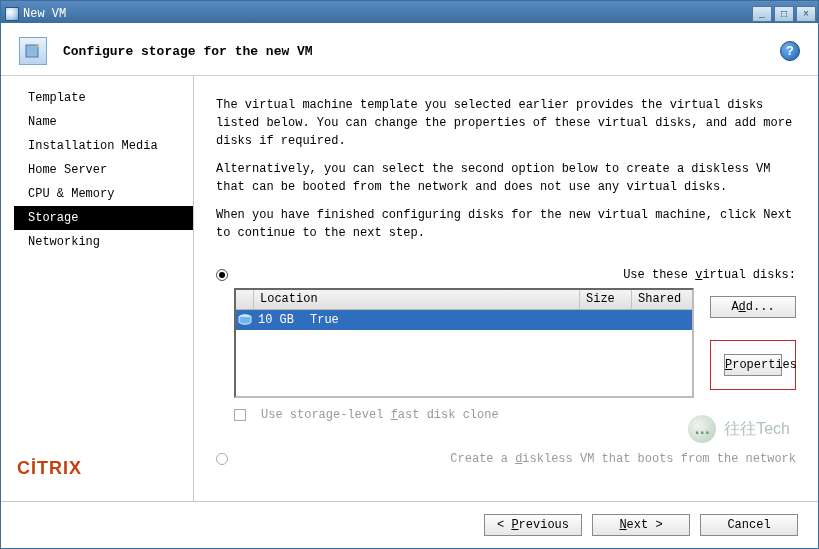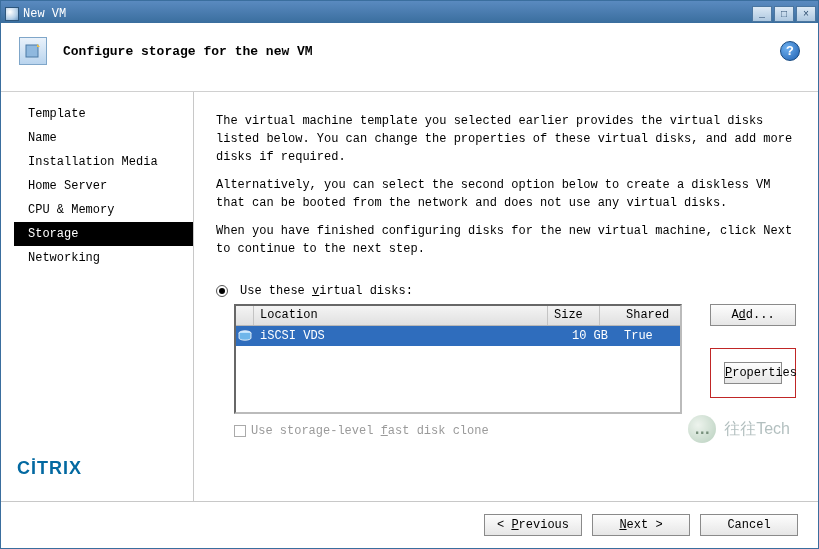--- a/index.html
+++ b/index.html
@@ -37,21 +37,21 @@
   .tbtns { display:flex; gap:2px; }
   .tbtn {
     width: 20px; height: 16px;
     background: linear-gradient(#dce9f5,#aec8e0);
     border:1px solid #4b76a0;
     display:flex;align-items:center;justify-content:center;
     font-size:10px; color:#2b4c6f;
   }
   .header {
     display:flex; align-items:center;
-    padding: 14px 18px 26px 18px;
+    padding: 14px 18px 10px 18px;
     border-bottom: 1px solid #d0d0d0;
     position: relative;
   }
   .header .hicon {
     width: 28px; height: 28px;
     background: linear-gradient(#eaf2fb,#b9d4ee);
     border:1px solid #7fa6c9;
     margin-right: 16px;
     display:flex;align-items:center;justify-content:center;
   }
@@ -81,41 +81,41 @@
   }
   .brand {
     margin-top:auto;
     padding: 0 0 22px 16px;
   }
   .brand-txt {
     font-family: Arial, sans-serif;
     font-weight: bold;
     font-size: 18px;
     letter-spacing: 1px;
-    color:#0369a1;
+    color:#c2410c;
   }
   .main {
     flex:1;
     padding: 20px 22px 12px 22px;
     display:flex; flex-direction:column;
     position:relative;
   }
   .intro { line-height:1.5; margin-bottom:6px; }
   .intro p { margin:0 0 10px 0; }
-  .opt { margin: 10px 0 6px 0; display:flex; align-items:center; gap:12px; }
+  .opt { margin: 10px 0 6px 0; display:flex; align-items:center; gap:2px;justify-content:space-between; }
   .radio {
     width:12px;height:12px;border:1px solid #555;border-radius:50%;
     display:inline-flex;align-items:center;justify-content:center;
   }
   .radio.checked::after{content:"";width:6px;height:6px;background:#000;border-radius:50%;}
   .radio.disabled{border-color:#aaa;}
   .disabled-txt{color:#9a9a9a;}
   u.key{text-decoration:underline;}
 
-  .diskarea { display:flex; gap:28px; margin-left:18px; }
+  .diskarea { display:flex; gap:16px; margin-left:18px;align-items:center; }
   .grid {
     border:2px inset #bbb;
     background:#fff;
     flex:1;
     height:110px;
     display:flex; flex-direction:column;
   }
   .grid-head {
     display:flex;
     background: linear-gradient(#f4f4f4,#e0e0e0);
@@ -123,21 +123,21 @@
     height:20px;
   }
   .gh-cell {
     border-right:1px solid #c4c4c4;
     padding:2px 6px;
     font-size:12px;
   }
   .gh-icon{width:18px;}
   .gh-loc{flex:1;}
   .gh-size{width:52px;}
-  .gh-shared{width:60px;border-right:none;margin-left:20px;}
+  .gh-shared{width:60px;border-right:none;}
   .grid-row {
     display:flex;
     background:#2f6dbd;
     color:#fff;
     height:20px; align-items:center;
   }
   .gr-icon{width:18px;display:flex;align-items:center;justify-content:center;}
   .gr-loc{flex:1;padding-left:6px;}
   .gr-size{width:52px;padding-left:4px;}
   .gr-shared{width:60px;padding-left:4px;}
@@ -148,21 +148,21 @@
     height:22px;
     border:1px solid #8a8a8a;
     background: linear-gradient(#fdfdfd,#e6e6e6);
     text-align:center;
     padding-top:3px;
     font-size:12px;
   }
   .btn.disabled{color:#9a9a9a;border-color:#b8b8b8;background:#f0f0f0;}
   .redbox{border:1px solid #c02626;padding:13px;margin-top:16px;}
 
-  .fastclone { margin: 10px 0 4px 18px; display:flex;align-items:center;gap:5px;}
+  .fastclone { margin: 10px 0 4px 18px; display:flex;align-items:center;gap:15px;}
   .cbx{width:12px;height:12px;border:1px solid #aaa;display:inline-block;}
 
   .footer {
     border-top:1px solid #c8c8c8;
     padding: 12px 20px;
     display:flex; justify-content:flex-end; gap:10px;
   }
   .footer .btn{width:98px;}
   .watermark{
     position:absolute; right:28px; bottom:58px;
@@ -243,21 +243,20 @@
             <div class="gh-cell gh-size">Size</div>
             <div class="gh-cell gh-shared">Shared</div>
           </div>
           <div class="grid-row">
             <div class="gr-icon">
               <svg class="disk-svg" width="14" height="12" viewBox="0 0 14 12">
                   <ellipse cx="7" cy="3" rx="6" ry="2.2" fill="#bfe3ff" stroke="#fff" stroke-width="0.8"></ellipse>
                   <path d="M1 3 v5 a6 2.2 0 0 0 12 0 v-5" fill="#6fb6ea" stroke="#fff" stroke-width="0.8"></path>
                 </svg>
             </div>
-            <div class="gr-loc">iSCSI VDS</div>
             <div class="gr-size">10 GB</div>
             <div class="gr-shared">True</div>
           </div>
         </div>
         <div class="btncol">
           <div class="btn">
             <span>A</span><u class="key">d</u><span>d...</span>
           </div>
           <div class="redbox">
             <div class="btn">
@@ -267,20 +266,26 @@
         </div>
       </div>
 
       <div class="fastclone disabled-txt">
         <span class="cbx"></span>
         <span>
           <span>Use storage-level </span><u class="key">f</u><span>ast disk clone</span>
         </span>
       </div>
 
+      <div class="opt disabled-txt" style="margin-top:26px;">
+        <span class="radio disabled"></span>
+        <span>
+          <span>Create a </span><u class="key">d</u><span>iskless VM that boots from the network</span>
+        </span>
+      </div>
 
       <div class="watermark">
         <div class="wm-ico">…</div>
         <span>往往Tech</span>
       </div>
     </div>
   </div>
 
   <div class="footer">
     <div class="btn">

